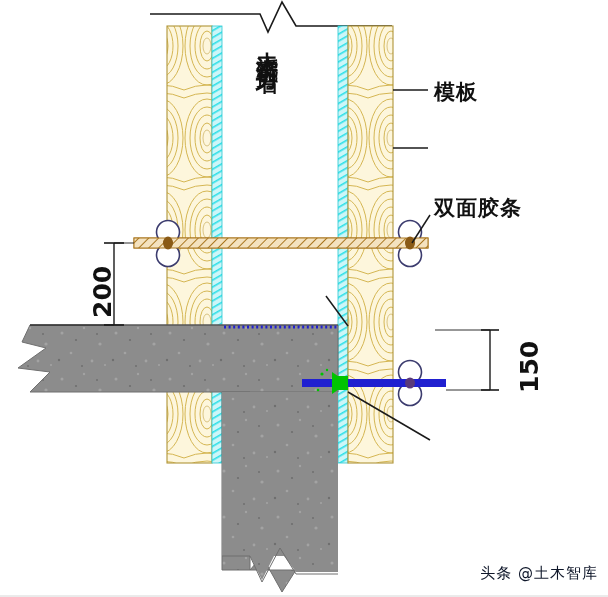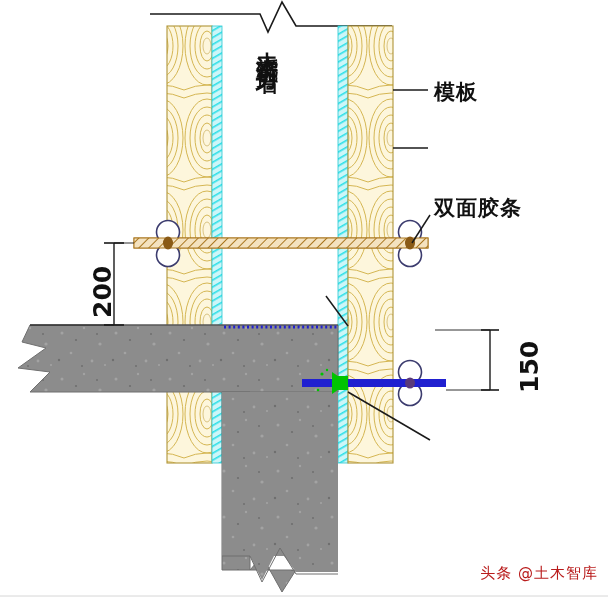--- a/index.html
+++ b/index.html
@@ -10,21 +10,21 @@
 
   .lbl{position:absolute;font-weight:bold;color:#111;white-space:nowrap;
        font-family:"DejaVu Sans","Liberation Sans",sans-serif;}
   .lbl-cn{font-size:21px;letter-spacing:1px;}
   .vert-lbl{position:absolute;font-weight:bold;color:#111;font-size:22px;
             writing-mode:vertical-rl;text-orientation:upright;letter-spacing:4px;
             font-family:"DejaVu Sans","Liberation Sans",sans-serif;}
   .dim-lbl{position:absolute;font-weight:bold;color:#111;font-size:25px;
            transform:rotate(-90deg);transform-origin:left top;
            font-family:"DejaVu Sans","Liberation Sans",sans-serif;}
-  .wm{position:absolute;right:10px;bottom:14px;font-size:15px;color:#b91c1c;
+  .wm{position:absolute;right:10px;bottom:14px;font-size:15px;color:#0f172a;
       letter-spacing:1px;font-family:"DejaVu Sans","Liberation Sans",sans-serif;}
 </style>
 </head>
 <body>
 
 <div id="stage">
 
   <svg id="dwg" viewBox="0 0 608 597">
     <defs>
 

